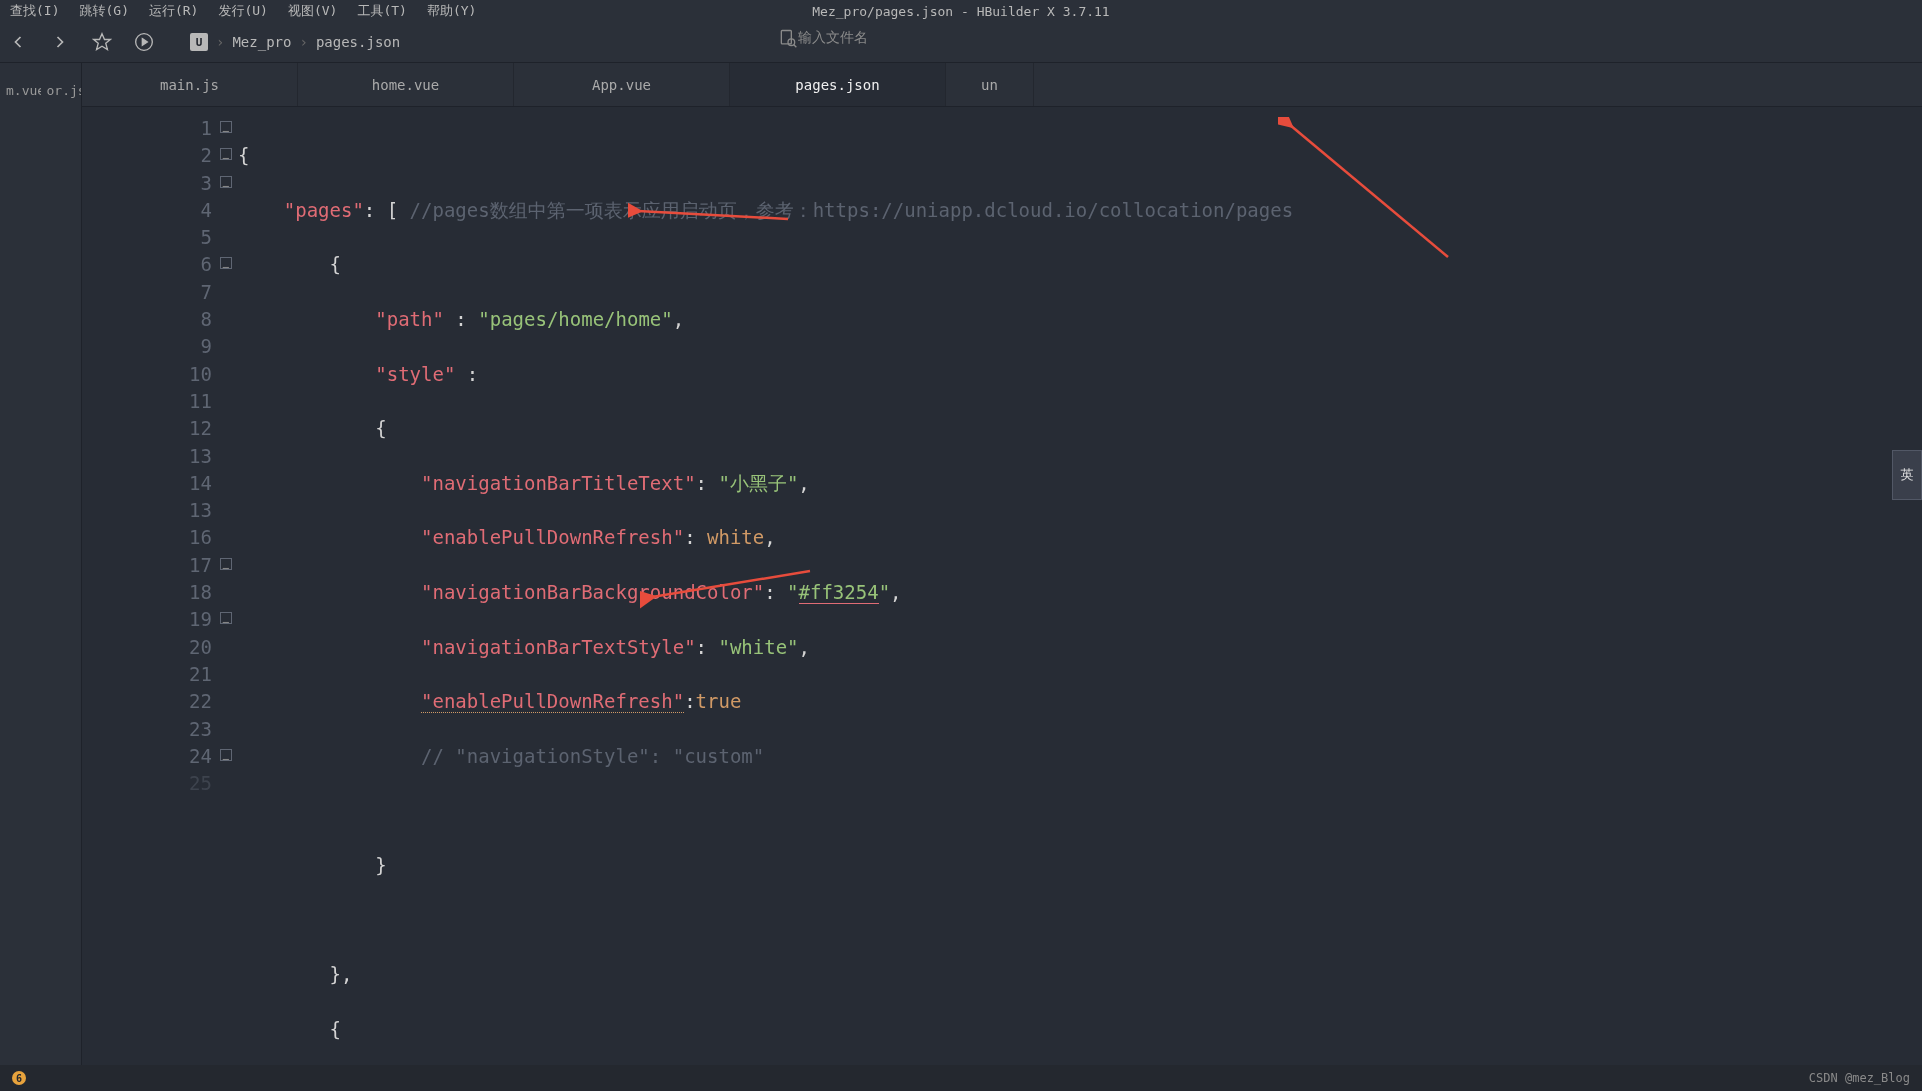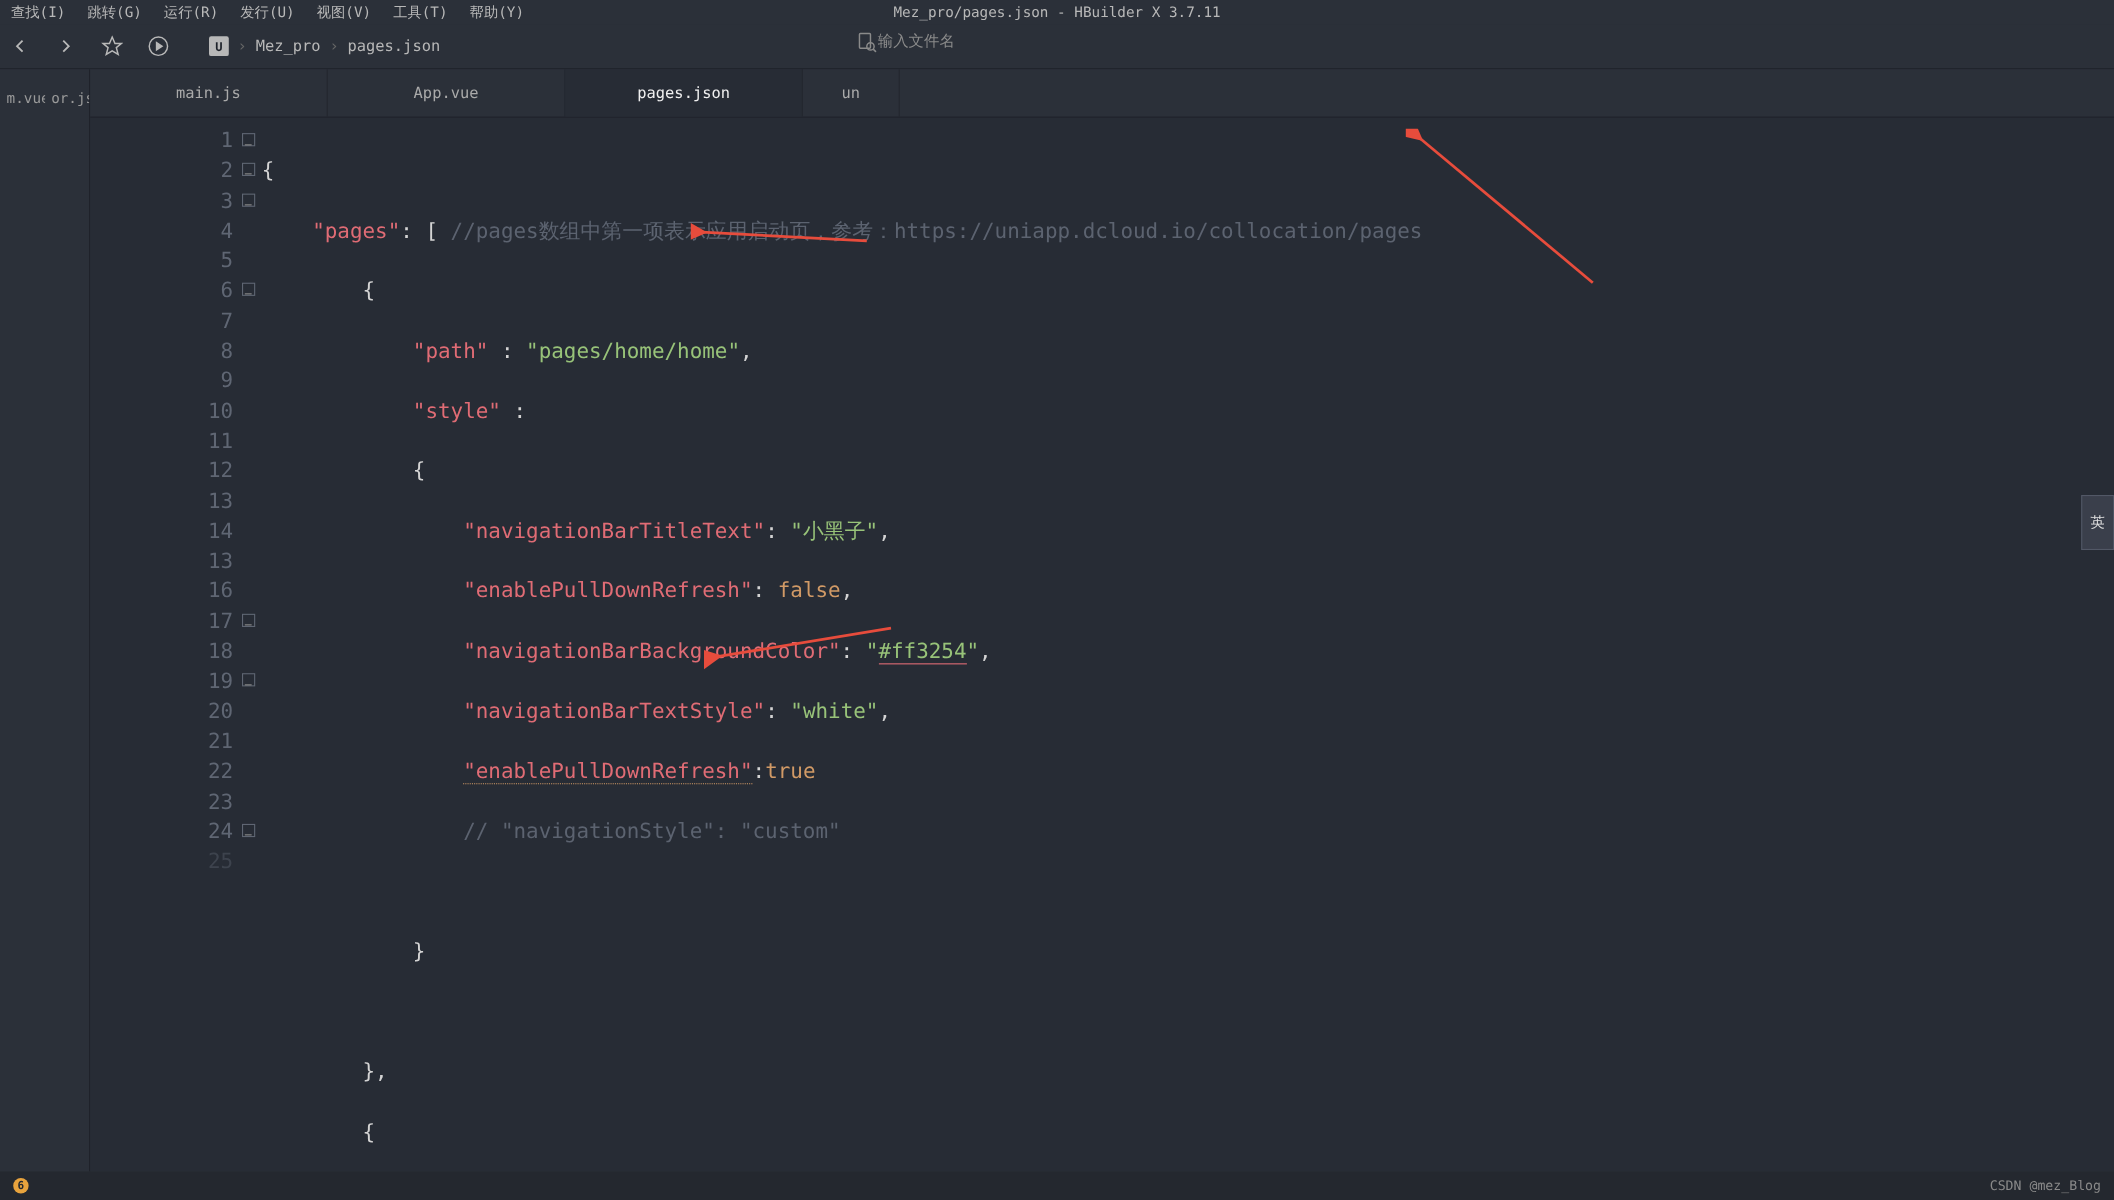--- a/index.html
+++ b/index.html
@@ -113,20 +113,21 @@
   <div class="sidebar">
     <div style="height:280px"></div>
     <div class="sitem">m.vue</div>
     <div style="height:210px"></div>
     <div class="sitem">or.js</div>
   </div>
 
   <div class="editor">
     <div class="tabs">
       <div class="tab">main.js</div>
+      <div class="tab">home.vue</div>
       <div class="tab">App.vue</div>
       <div class="tab active">pages.json</div>
       <div class="tab partial">un</div>
     </div>
 
     <div class="code">
       <div class="gutter">
         <div class="gl">1<span class="fold"></span></div>
         <div class="gl">2<span class="fold"></span></div>
         <div class="gl">3<span class="fold"></span></div>
@@ -154,21 +155,21 @@
         <div class="gl" style="opacity:.4">25</div>
       </div>
       <div class="lines">
 <div class="ln"><span class="p">{</span></div>
 <div class="ln"><span class="p">    </span><span class="k">"pages"</span><span class="p">: [ </span><span class="c">//pages数组中第一项表示应用启动页，参考：https://uniapp.dcloud.io/collocation/pages</span></div>
 <div class="ln"><span class="p">        {</span></div>
 <div class="ln"><span class="p">            </span><span class="k">"path"</span><span class="p"> : </span><span class="s">"pages/home/home"</span><span class="p">,</span></div>
 <div class="ln"><span class="p">            </span><span class="k">"style"</span><span class="p"> :</span></div>
 <div class="ln"><span class="p">            {</span></div>
 <div class="ln"><span class="p">                </span><span class="k">"navigationBarTitleText"</span><span class="p">: </span><span class="s">"小黑子"</span><span class="p">,</span></div>
-<div class="ln"><span class="p">                </span><span class="k">"enablePullDownRefresh"</span><span class="p">: </span><span class="b">false</span><span class="p">,</span></div>
+<div class="ln"><span class="p">                </span><span class="k">"enablePullDownRefresh"</span><span class="p">: </span><span class="b">white</span><span class="p">,</span></div>
 <div class="ln"><span class="p">                </span><span class="k">"navigationBarBackgroundColor"</span><span class="p">: </span><span class="s">"</span><span class="hex">#ff3254</span><span class="s">"</span><span class="p">,</span></div>
 <div class="ln"><span class="p">                </span><span class="k">"navigationBarTextStyle"</span><span class="p">: </span><span class="s">"white"</span><span class="p">,</span></div>
 <div class="ln"><span class="p">                </span><span class="warn">"enablePullDownRefresh"</span><span class="p">:</span><span class="b">true</span></div>
 <div class="ln"><span class="p">                </span><span class="c">// "navigationStyle": "custom"</span></div>
 <div class="ln"><span class="p"></span></div>
 <div class="ln"><span class="p">            }</span></div>
 <div class="ln"><span class="p"></span></div>
 <div class="ln"><span class="p">        },</span></div>
 <div class="ln"><span class="p">        {</span></div>
 

